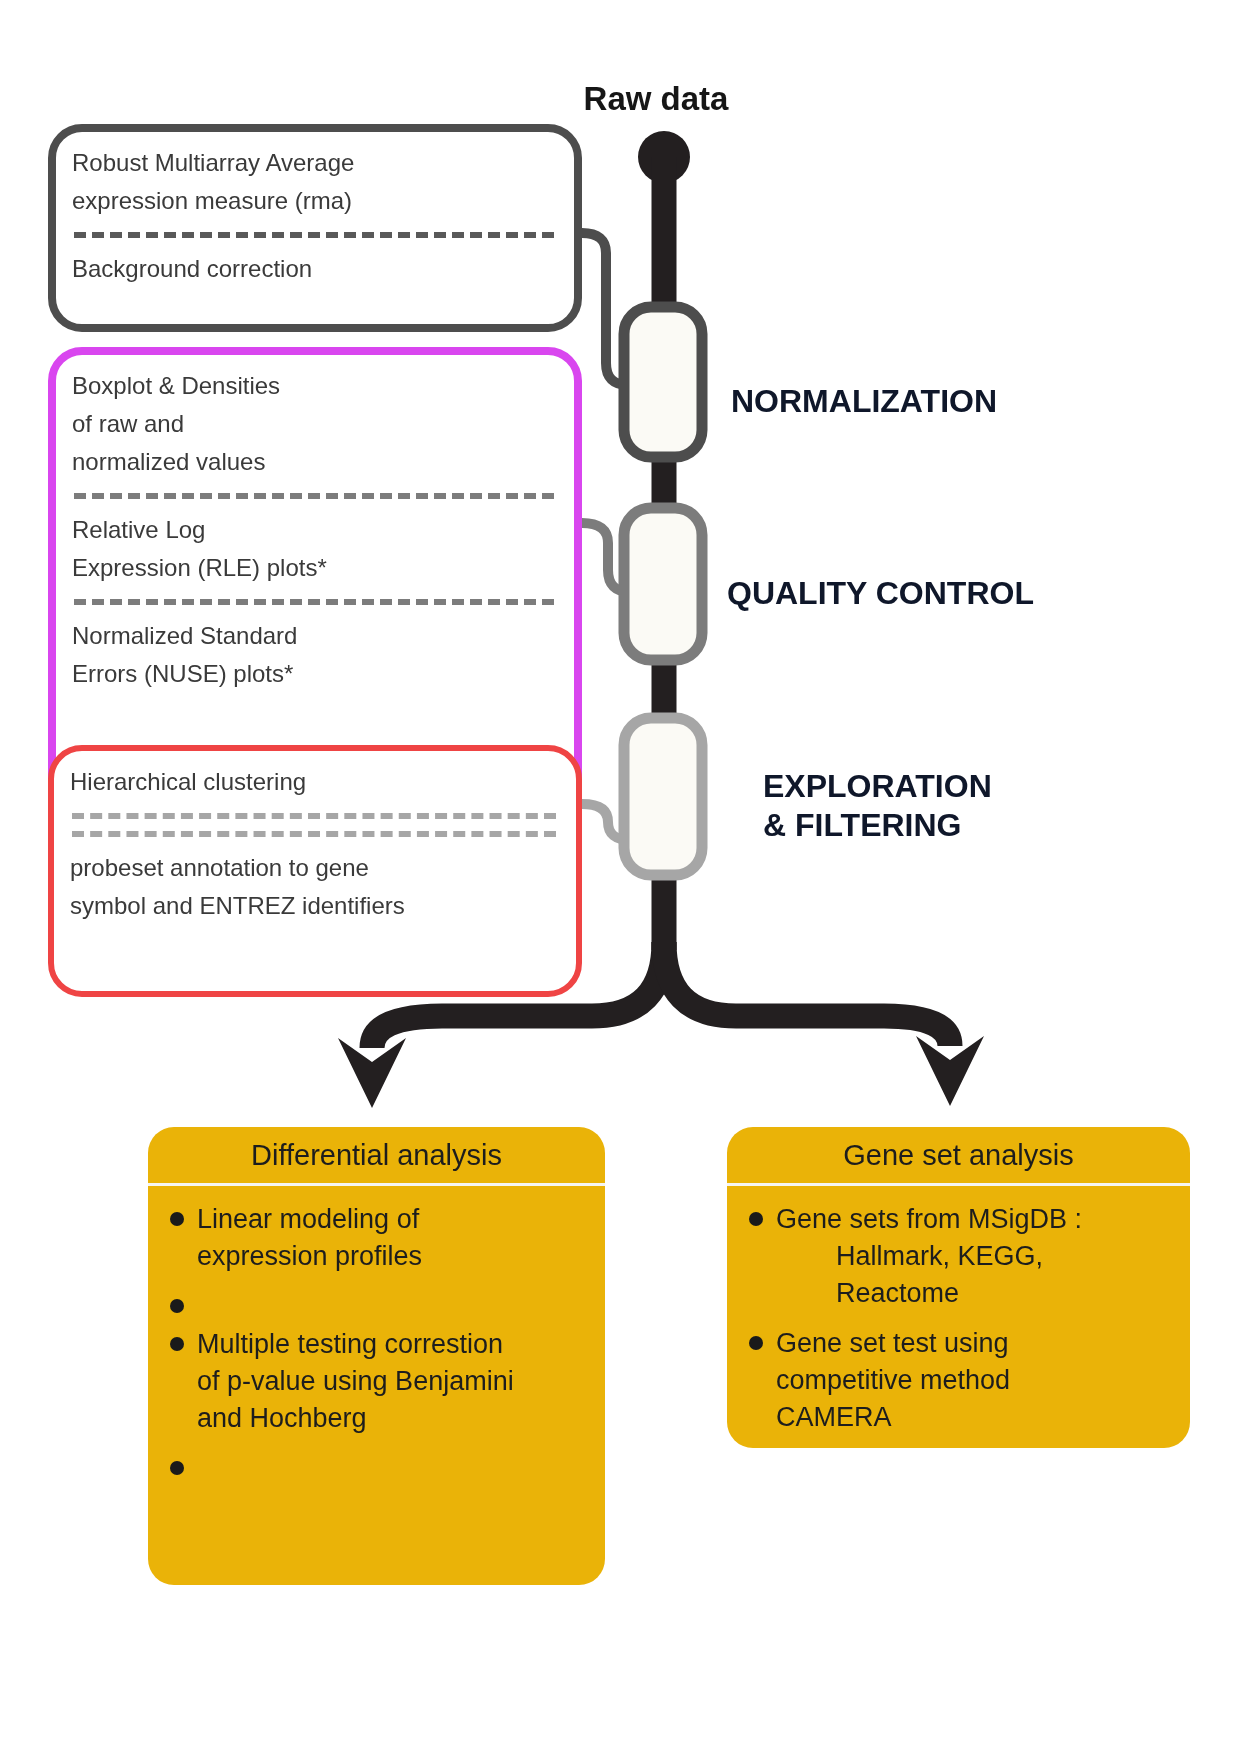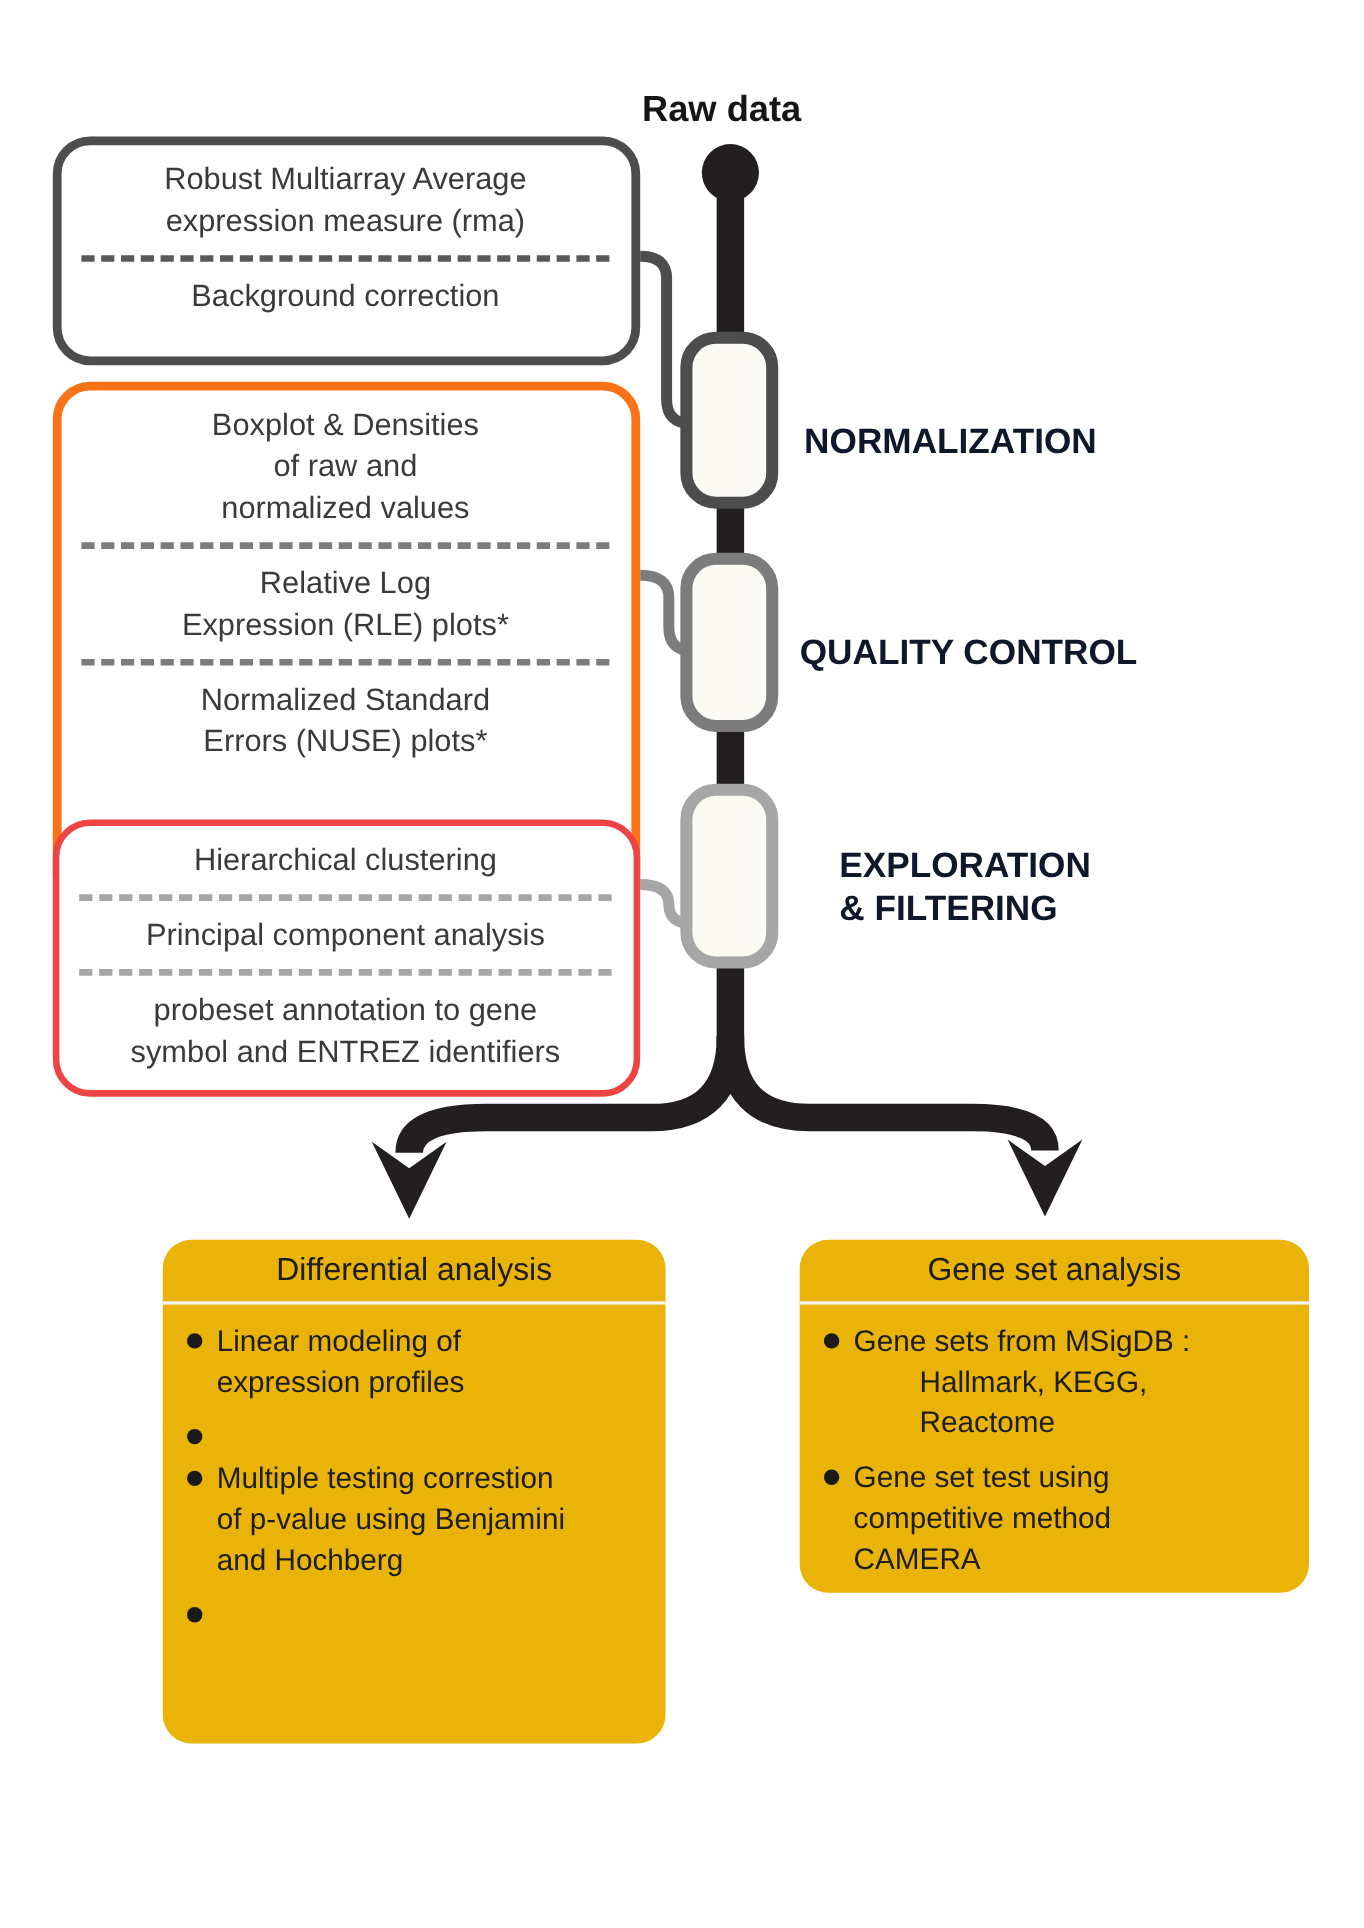--- a/index.html
+++ b/index.html
@@ -10,25 +10,25 @@
   }
   #flow-svg { position:absolute; left:0; top:0; }
 
   
   .stage-box {
     position:absolute; left:48px; width:534px; box-sizing:border-box;
     background:#ffffff; border-style:solid; border-radius:34px;
     padding:12px 18px 8px 16px;
   }
   #stage-box-0 { top:124px;  height:208px; border:8px solid #4d4d4d; }
-  #stage-box-1 { top:347px;  height:482px; border:8px solid #f97316; }
+  #stage-box-1 { top:347px;  height:482px; border:8px solid #d946ef; }
   #stage-box-2 { top:745px;  height:252px; border:6px solid #ef4444; }
   .step-item {
-    font-size:28px; line-height:38px; color:#3a3a3a;
-    white-space:pre-line; letter-spacing:0px;text-align:center;
+    font-size:24px; line-height:38px; color:#3a3a3a;
+    white-space:pre-line; letter-spacing:0px;
   }
   .dash-divider { border:none; border-top:6px dashed; margin:12px 2px; }
   .dash-0 { border-color:#595959; }
   .dash-1 { border-color:#7c7c7c; }
   .dash-2 { border-color:#a6a6a6; }
 
   
   .stage-label {
     position:absolute; font-weight:bold; color:#0f172a;
     font-size:32px; line-height:39px; white-space:pre-line; letter-spacing:0px;
@@ -104,21 +104,20 @@
     <div class="step-item">Relative Log
 Expression (RLE) plots*</div>
     <div class="dash-divider dash-1"></div>
     <div class="step-item">Normalized Standard
 Errors (NUSE) plots*</div>
   </div>
 
   <div class="stage-box" id="stage-box-2">
     <div class="step-item">Hierarchical clustering</div>
     <div class="dash-divider dash-2"></div>
-    <div class="step-item">Principal component analysis</div>
     <div class="dash-divider dash-2"></div>
     <div class="step-item">probeset annotation to gene
 symbol and ENTREZ identifiers</div>
   </div>
 
   <div class="stage-label" id="stage-label-0">NORMALIZATION</div>
   <div class="stage-label" id="stage-label-1">QUALITY CONTROL</div>
   <div class="stage-label" id="stage-label-2">EXPLORATION
 &amp; FILTERING</div>
 

